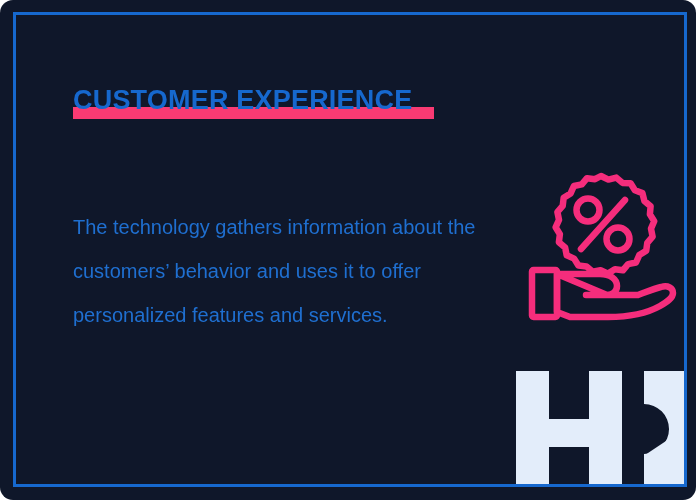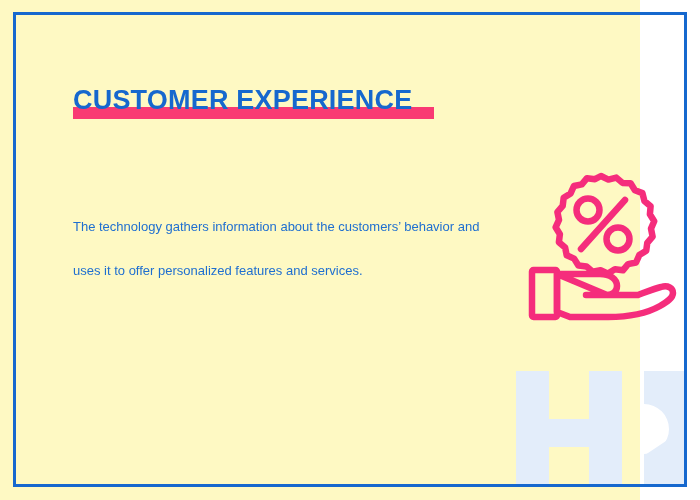--- a/index.html
+++ b/index.html
@@ -9,24 +9,25 @@
   }
   body {
     width: 700px;
     height: 500px;
     font-family: "Liberation Sans", sans-serif;
     overflow: hidden;
   }
 
   #card {
     position: relative;
-    width: 640px;
+    width: 696px;
     height: 500px;
-    background: #fef9c3;
+    background: #0f172a;
     box-sizing: border-box;
+    border-radius: 13px;
   }
 
   
   #frame {
     position: absolute;
     left: 13px;
     top: 12px;
     width: 674px;
     height: 475px;
     border: 3px solid #1668ce;
@@ -78,21 +79,21 @@
     z-index: 1;
   }
 
   
   #body-text {
     position: absolute;
     left: 57px;
     top: 190px;
     width: 420px;
     font-family: "Liberation Sans", sans-serif;
-    font-size: 13px;
+    font-size: 20px;
     line-height: 44px;
     color: #1f6fd0;
     font-weight: normal;
   }
 
   
   #icon {
     position: absolute;
     left: 508px;
     top: 155px;

